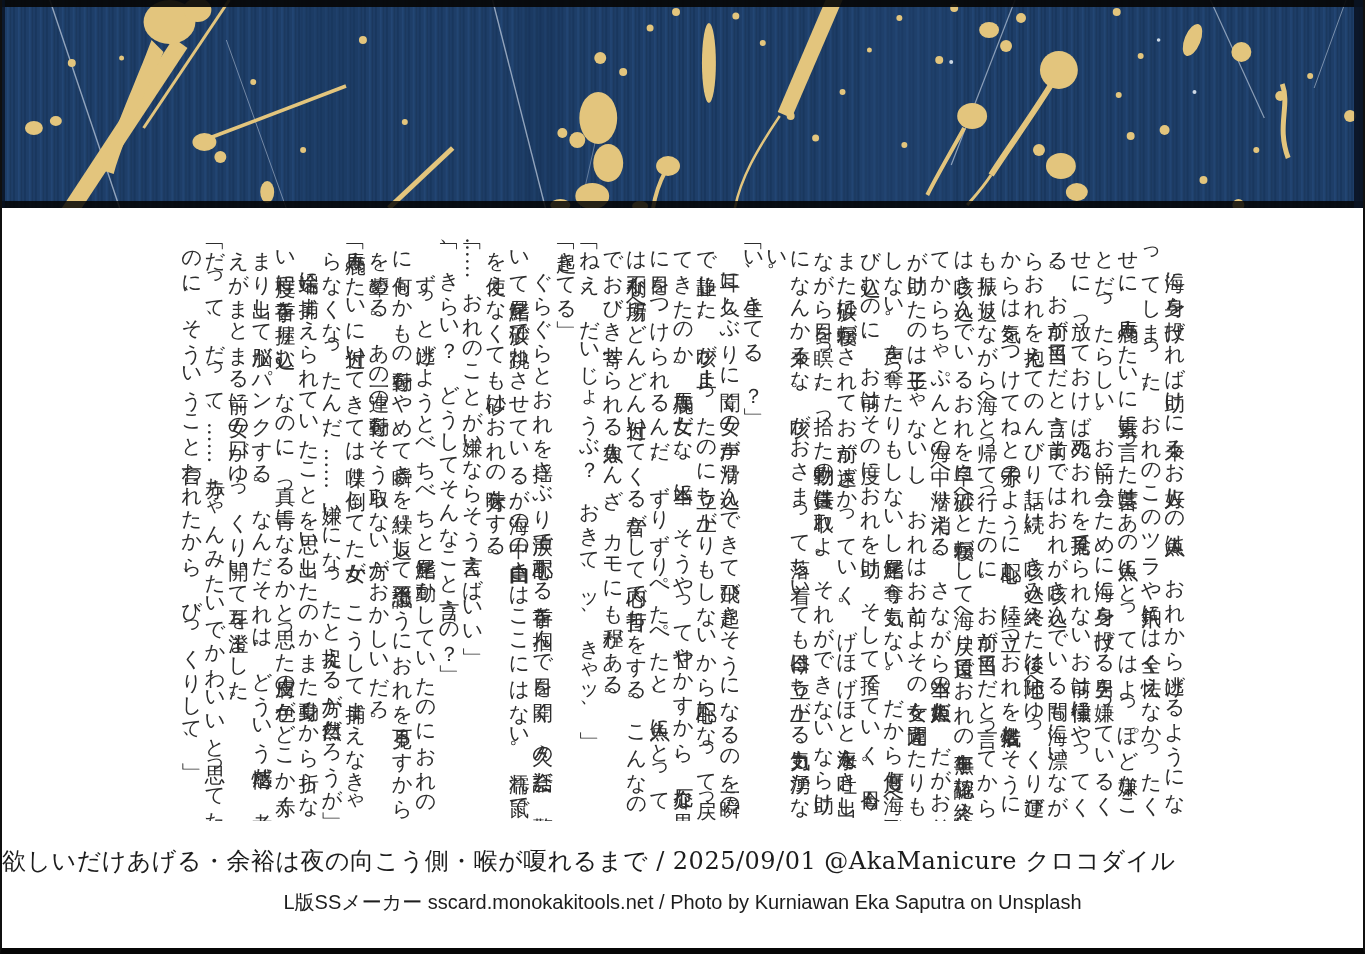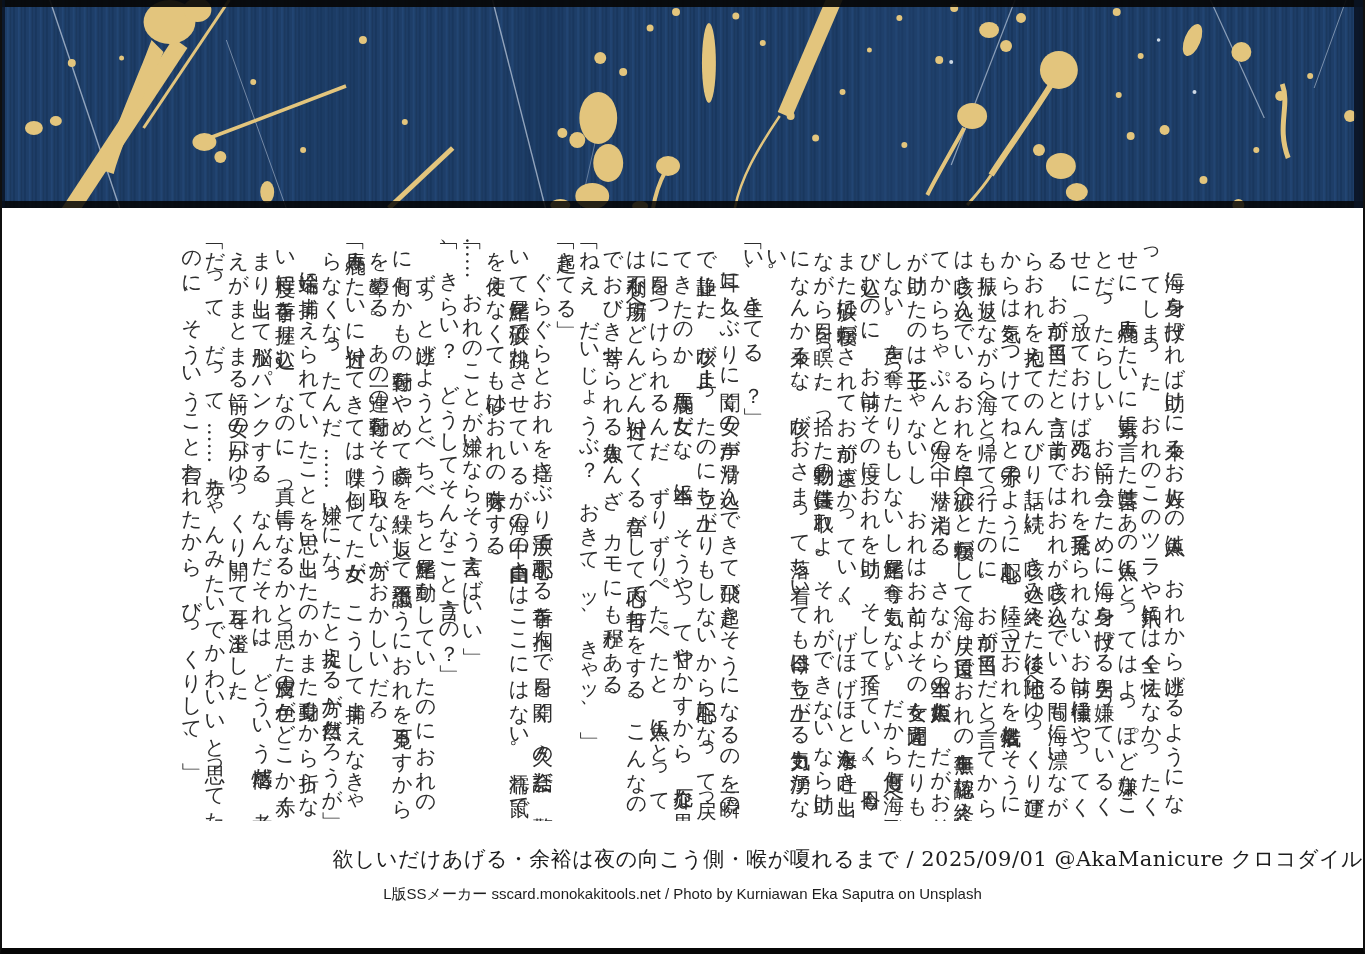--- a/index.html
+++ b/index.html
@@ -29,31 +29,31 @@
     height: 584px;
     font-family: "DejaVu Serif", "Liberation Serif", serif;
     font-size: 20.5px;
     letter-spacing: 0.3px;
     line-height: 23.4px;
     color: #2d2d2d;
   }
   .story p { margin: 0; padding: 0; }
   .footer-title {
     margin-top: 24px;
-    text-align: right;
+    text-align: left;
     font-family: "DejaVu Serif", "Liberation Serif", serif;
-    font-size: 21px;
+    font-size: 24px;
     letter-spacing: 0.5px;
     color: #1c1c1c;
   }
   .footer-credit {
     margin-top: 12px;
     text-align: center;
     font-family: "Liberation Sans", "DejaVu Sans", sans-serif;
-    font-size: 15px;
+    font-size: 20px;
     color: #1d1d1d;
   }
 </style>
 </head>
 <body>
 
 <div class="card">
 
   <svg class="photo" viewBox="0 0 1365 208" preserveAspectRatio="none" aria-hidden="true">
     <defs>

